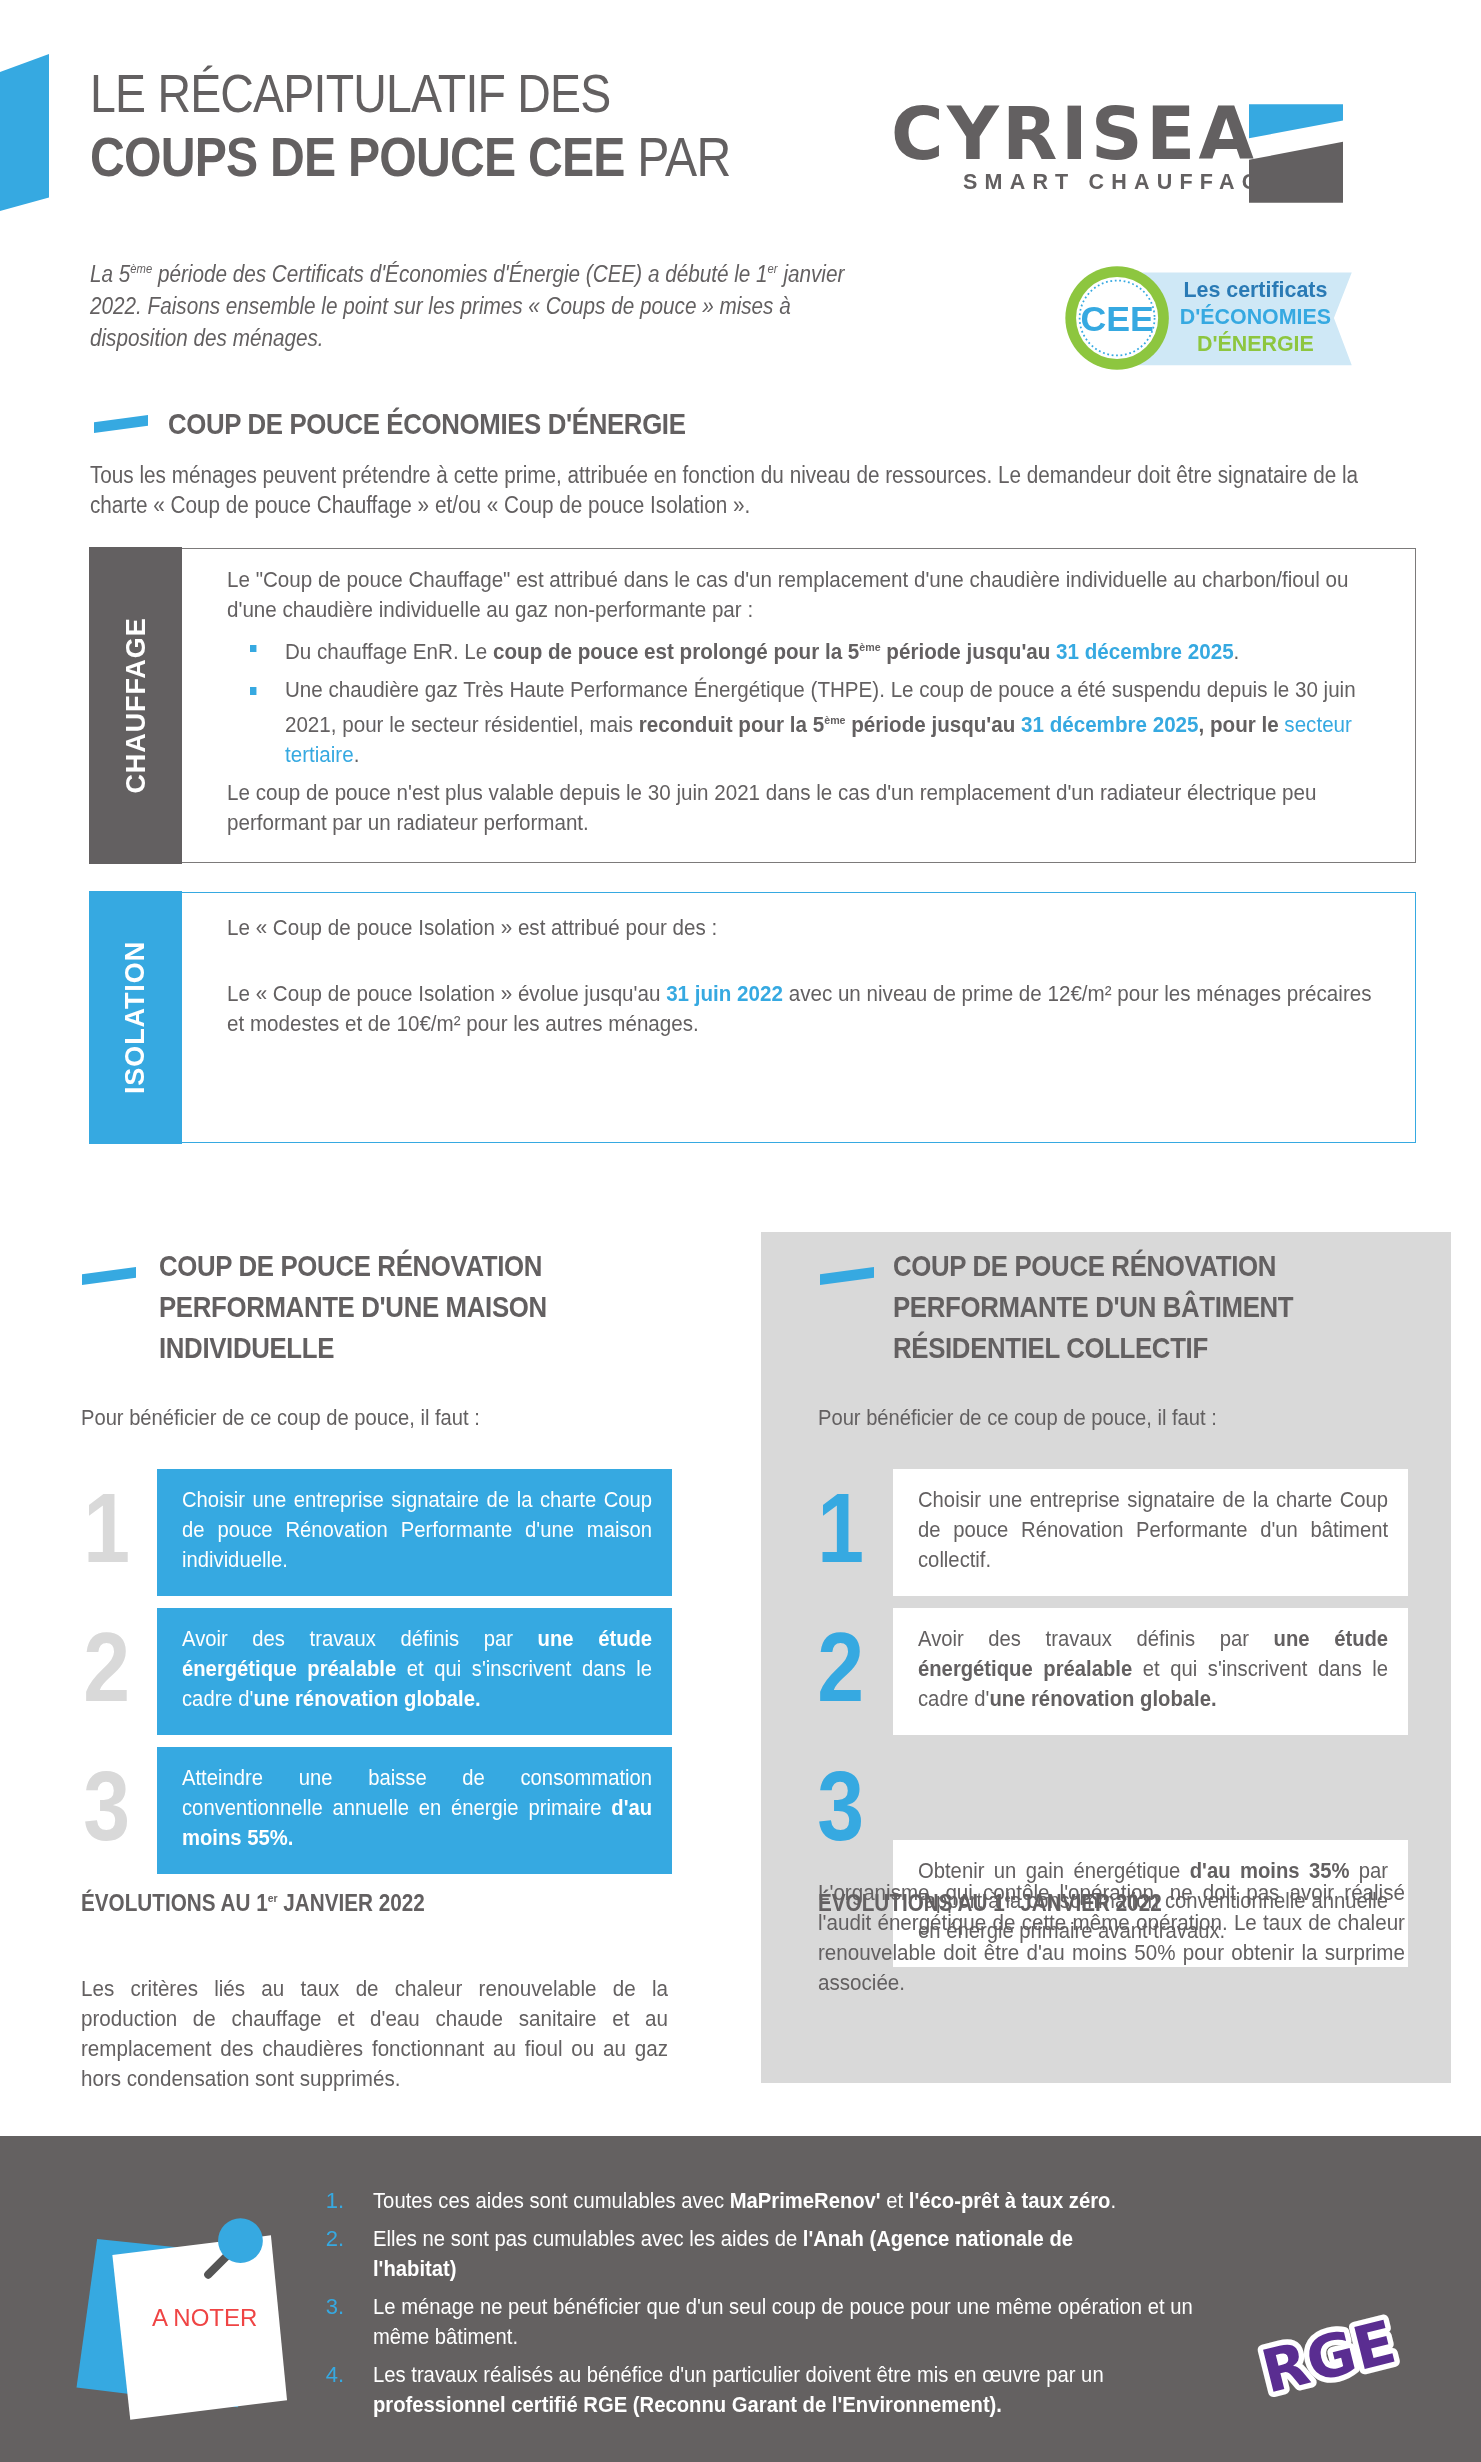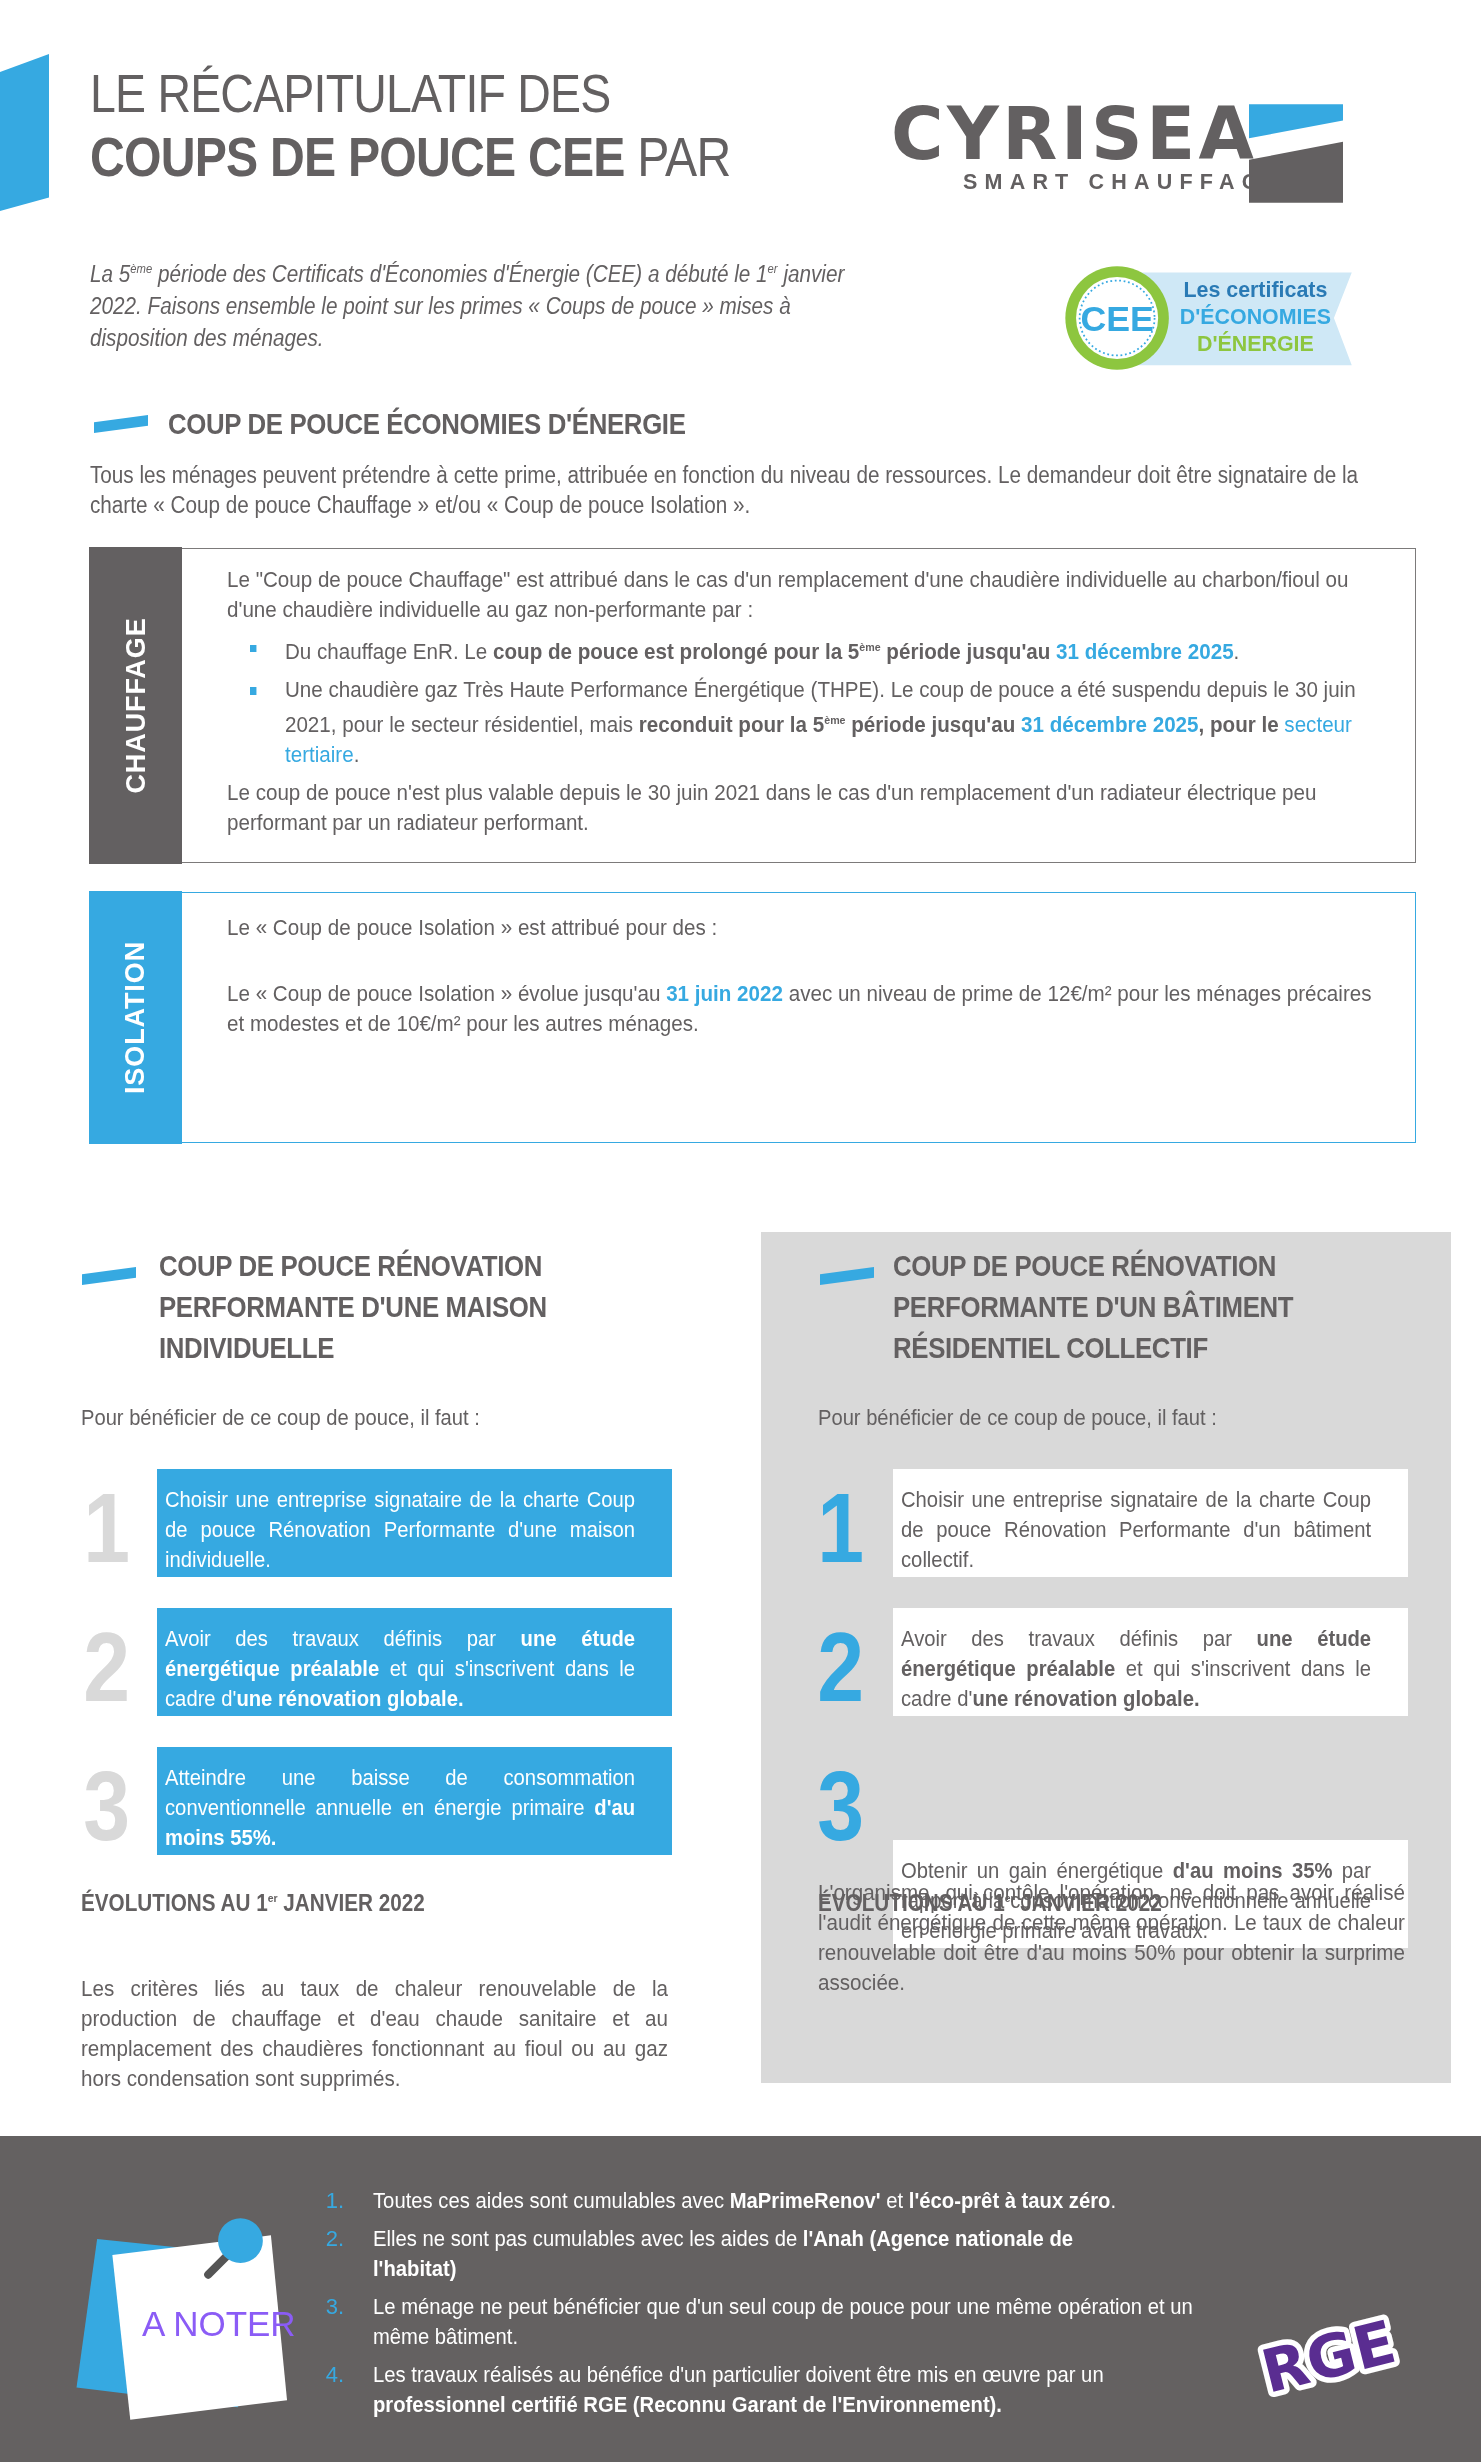--- a/index.html
+++ b/index.html
@@ -54,36 +54,36 @@
   
   #sec2-mark { left: 82px; top: 1267px; }
   #sec2-title { left: 159px; top: 1245px; }
   #grey-panel { left: 761px; top: 1232px; width: 690px; height: 851px; background: #d9d9d9; }
   #sec3-mark { left: 820px; top: 1267px; }
   #sec3-title { left: 893px; top: 1245px; }
   .col-intro { font-size: 22.4px; line-height: 29px; color: #636061; transform: scaleX(0.9); transform-origin: left; white-space: nowrap; }
   #sec2-intro { left: 81px; top: 1403px; }
   #sec3-intro { left: 818px; top: 1403px; }
 
-  .step { position: absolute; width: 515px; height: 108px; padding: 16px 8px; font-size: 22px; line-height: 30px; text-align: justify; }
+  .step { position: absolute; width: 515px; height: 127px; padding: 16px 25px; font-size: 22px; line-height: 30px; text-align: justify; }
   .step-text { display: block; transform: scaleX(0.92); transform-origin: left; width: 511px; }
   .step-num { position: absolute; font-size: 99px; font-weight: 700; line-height: 99px; transform: scaleX(0.85); }
   .blue-step { background: #36a9e1; color: #fff; }
   .white-step { background: #fff; color: #636061; }
   .num-grey { color: #d9d9d9; }
   .num-blue { color: #36a9e1; }
 
   .evo-title { font-size: 23px; font-weight: 700; color: #636061; transform: scaleX(0.9); transform-origin: left; white-space: nowrap; }
   .evo-text { font-size: 22.4px; line-height: 30px; color: #636061; text-align: justify; width: 587px; }
   .evo-text span { display: block; transform: scaleX(0.92); transform-origin: left; width: 638px; }
 
   
   #footer { left: 0; top: 2136px; width: 1482px; height: 326px; background: #646161; }
   #note-graphic { left: 72px; top: 2212px; width: 233px; height: 215px; }
-  #note-label { left: 142px; top: 2304px; font-size: 35px; font-weight: 400; color: #8b5cf6; letter-spacing: 0; white-space: nowrap; }
+  #note-label { left: 152px; top: 2304px; font-size: 24px; font-weight: 400; color: #ef4444; letter-spacing: 0; white-space: nowrap; }
   #footer-list { left: 324px; top: 2186px; width: 923px; list-style: none; color: #fff; font-size: 22px; line-height: 30px; }
   #footer-list li { position: relative; padding-left: 49px; margin-bottom: 8px; }
   #footer-list li span.t { display: block; transform: scaleX(0.92); transform-origin: left; width: 949px; }
   #footer-list li .num { position: absolute; left: 1.8px; top: 0; color: #36a9e1; }
   #rge-badge { left: 1250px; top: 2304px; width: 157px; height: 103px; }
 </style>
 </head>
 <body>
 
 <svg class="abs" id="top-accent" viewBox="0 0 55 175" preserveAspectRatio="none">

